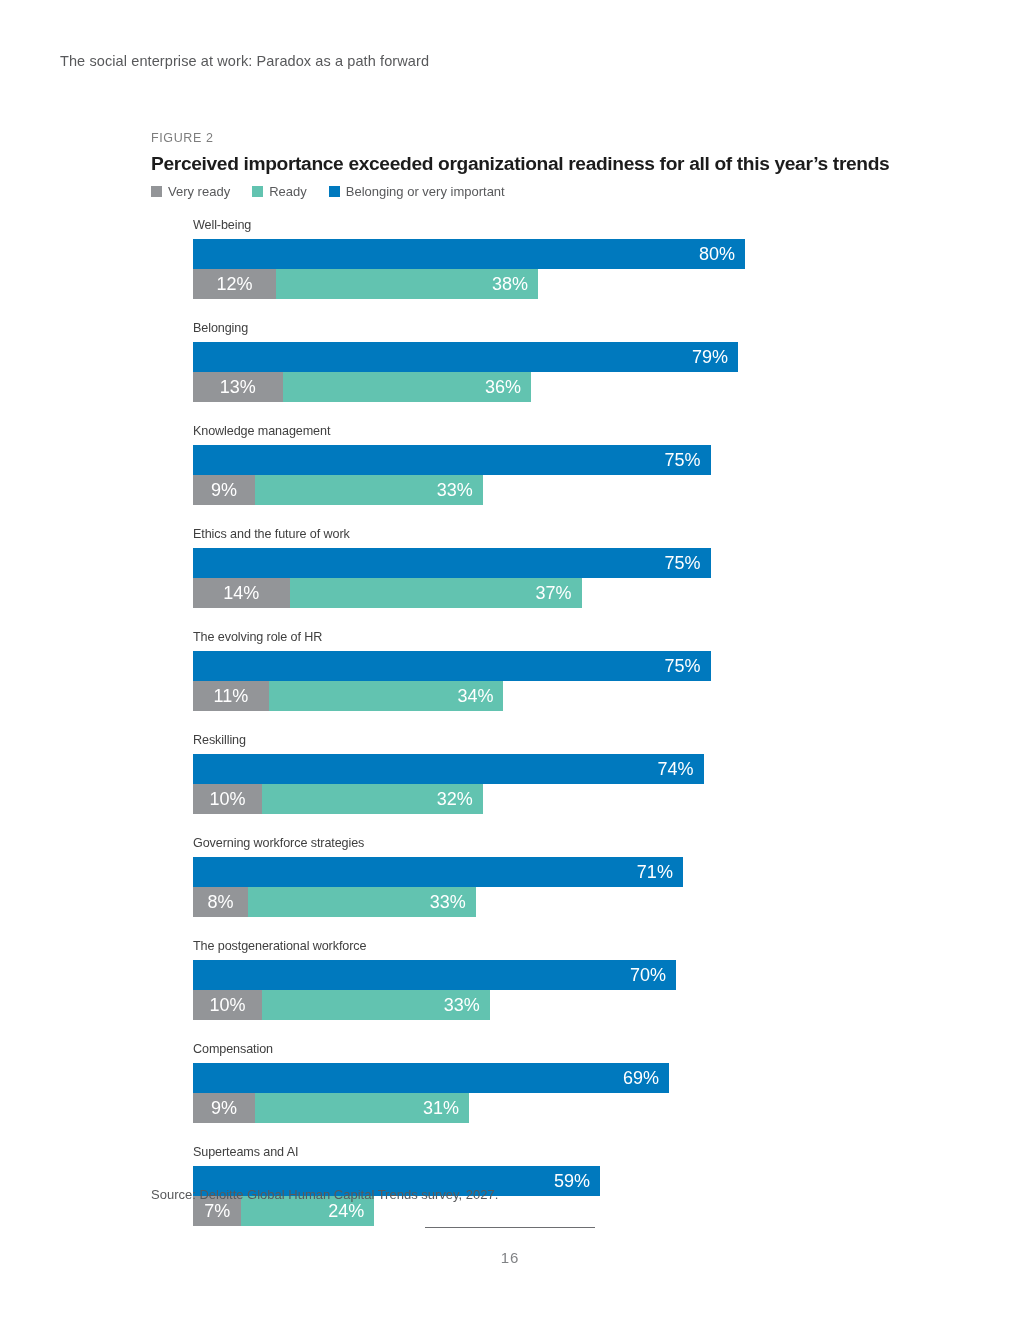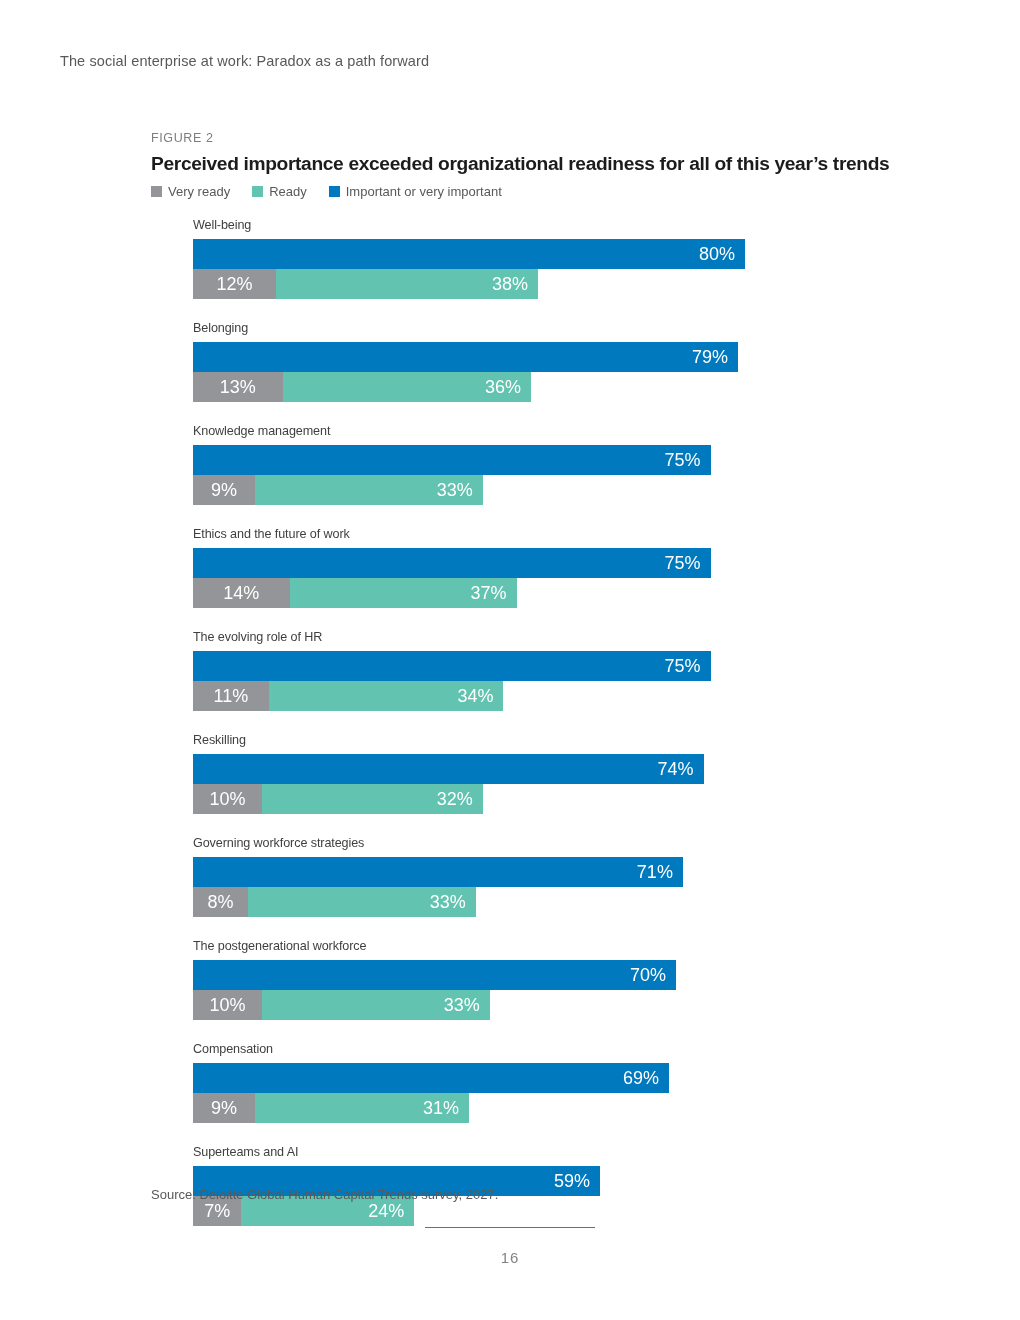--- a/index.html
+++ b/index.html
@@ -166,21 +166,21 @@
       <div class="legend-item">
         <span class="legend-swatch" style="background: rgb(147, 149, 152);"></span>
         <span>Very ready</span>
       </div>
       <div class="legend-item">
         <span class="legend-swatch" style="background: rgb(98, 195, 176);"></span>
         <span>Ready</span>
       </div>
       <div class="legend-item">
         <span class="legend-swatch" style="background: rgb(0, 121, 190);"></span>
-        <span>Important or very important</span>
+        <span>Belonging or very important</span>
       </div>
     </div>
 
   <div class="chart" id="chart">
       <div class="group">
         <div class="group-label">Well-being</div>
         <div class="bar-row primary">
           <div class="seg" style="width: 552px; background: rgb(0, 121, 190);">
             <span class="seg-label">80%</span>
           </div>
@@ -230,21 +230,21 @@
         <div class="group-label">Ethics and the future of work</div>
         <div class="bar-row primary">
           <div class="seg" style="width: 517.5px; background: rgb(0, 121, 190);">
             <span class="seg-label">75%</span>
           </div>
         </div>
         <div class="bar-row">
           <div class="seg center" style="width: 96.6px; background: rgb(147, 149, 152);">
             <span class="seg-label">14%</span>
           </div>
-          <div class="seg" style="width: 227px; background: rgb(98, 195, 176); padding-left: 40px;">
+          <div class="seg" style="width: 292px; background: rgb(98, 195, 176); padding-left: 40px;">
             <span class="seg-label">37%</span>
           </div>
         </div>
       </div>
       <div class="group">
         <div class="group-label">The evolving role of HR</div>
         <div class="bar-row primary">
           <div class="seg" style="width: 517.5px; background: rgb(0, 121, 190);">
             <span class="seg-label">75%</span>
           </div>
@@ -326,21 +326,21 @@
         <div class="group-label">Superteams and AI</div>
         <div class="bar-row primary">
           <div class="seg" style="width: 407.1px; background: rgb(0, 121, 190);">
             <span class="seg-label">59%</span>
           </div>
         </div>
         <div class="bar-row">
           <div class="seg center" style="width: 48.3px; background: rgb(147, 149, 152);">
             <span class="seg-label">7%</span>
           </div>
-          <div class="seg" style="width: 173px; background: rgb(98, 195, 176);">
+          <div class="seg" style="width: 133px; background: rgb(98, 195, 176);">
             <span class="seg-label">24%</span>
           </div>
         </div>
       </div>
     </div>
 
 </div>
 
 <div class="source">Source: Deloitte Global Human Capital Trends survey, 2027.</div>
 

